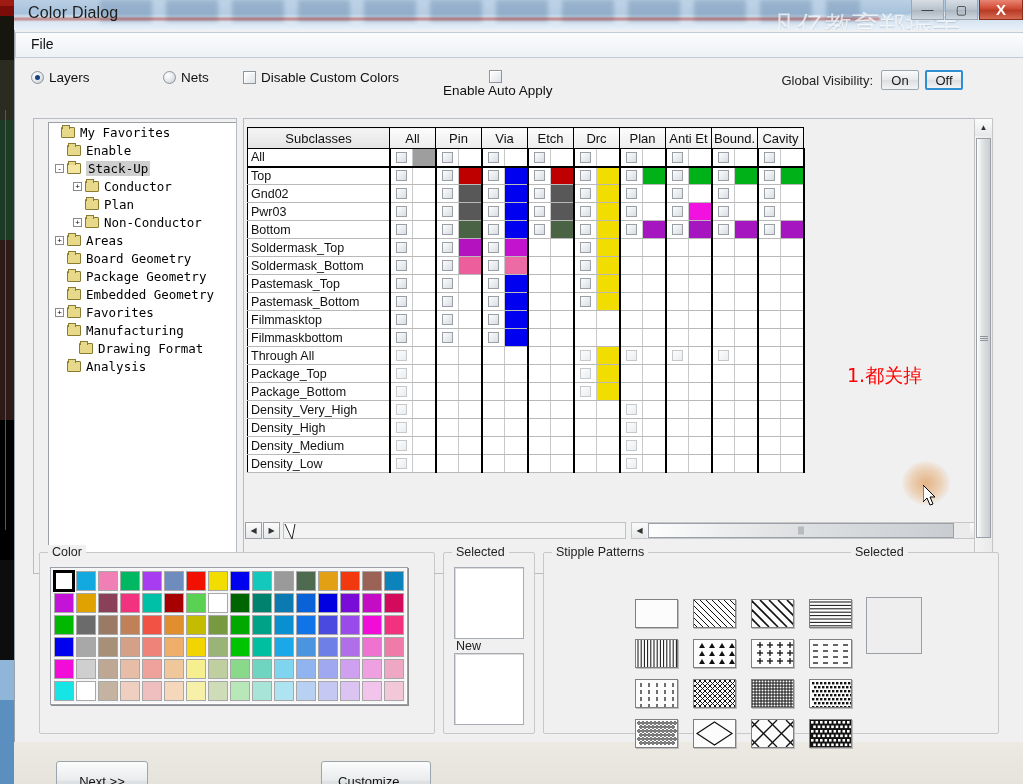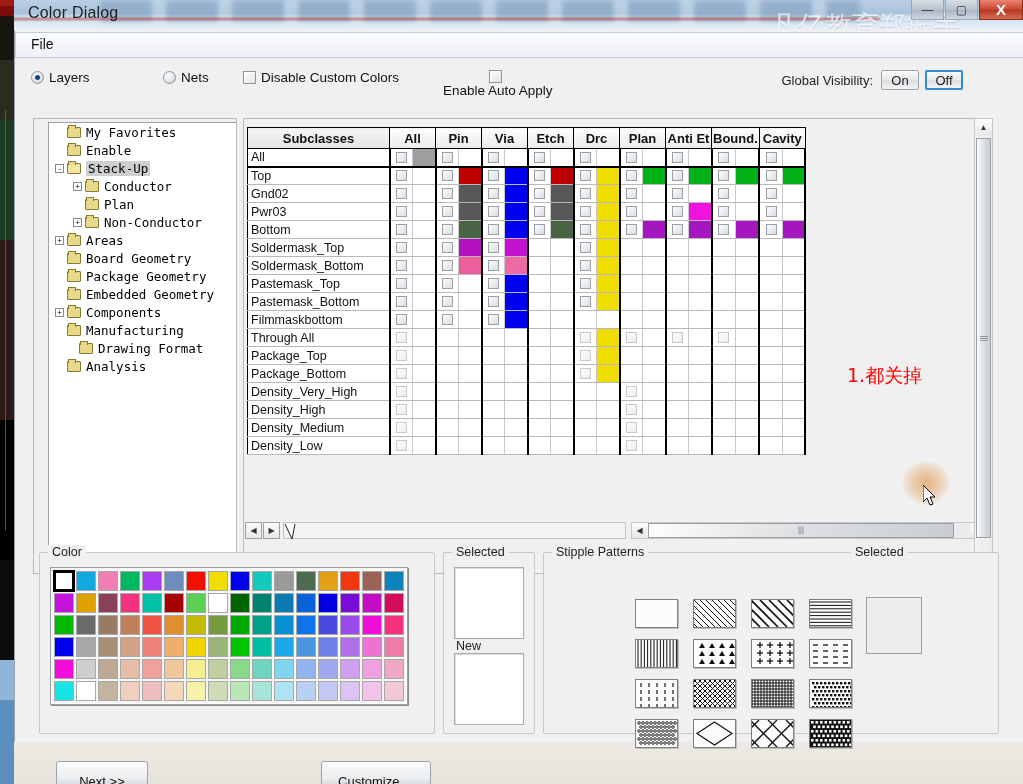--- a/index.html
+++ b/index.html
@@ -166,21 +166,21 @@
   .gridpanel {
     position:absolute; left: 228px; top: 88px; width: 748px; height: 456px;
     background:#f0f0f0; border:1px solid #b6bcc2;
   }
   table.grid {
     position:absolute; left:3px; top:8px;
     border-collapse: collapse; table-layout: fixed;
     font-family:"Liberation Sans",sans-serif;
   }
   table.grid th {
-    height: 21px; font-weight: bold; font-size: 13px; color:#111;
+    height: 21px; font-weight: normal; font-size: 13px; color:#111;
     background: linear-gradient(180deg,#fdfdfd 0%,#ebebeb 100%);
     border: 1px solid #000; text-align:center;
   }
   table.grid th.sub { width: 142px;
     background: linear-gradient(180deg,#f4f4f4 0%,#e4e4e4 100%); }
   table.grid td.namecell {
     width: 142px; height: 18px; font-size: 12.5px; color:#111;
     border-left:1px solid #000; border-right:2px solid #000;
     border-top:1px solid #b9b9b9; border-bottom:1px solid #b9b9b9;
     background:#fff; padding-left:3px; white-space:nowrap; overflow:hidden;
@@ -327,21 +327,21 @@
         <span class="cbx"></span>
         <span>Enable Auto Apply</span>
       </div>
       <div class="gv-label">Global Visibility:</div>
       <div class="gv-btn on">On</div>
       <div class="gv-btn off">Off</div>
     </div>
 
     <div class="treepanel">
       <div class="treeinner" id="tree-host">
-          <div class="tnode" style="padding-left: 6px; text-align: right;">
+          <div class="tnode" style=" text-align: right;">
             <span class="tpm blank"></span>
             <span class="folder"></span>
             <span class="tlabel">My Favorites</span>
           </div>
           <div class="tnode" style="padding-left: 6px;">
             <span class="tpm blank"></span>
             <span class="folder"></span>
             <span class="tlabel">Enable</span>
           </div>
           <div class="tnode" style="padding-left: 6px;">
@@ -380,21 +380,21 @@
             <span class="tlabel">Package Geometry</span>
           </div>
           <div class="tnode" style="padding-left: 6px;">
             <span class="tpm blank"></span>
             <span class="folder"></span>
             <span class="tlabel">Embedded Geometry</span>
           </div>
           <div class="tnode" style="padding-left: 6px;">
             <span class="tpm">+</span>
             <span class="folder"></span>
-            <span class="tlabel">Components</span>
+            <span class="tlabel">Favorites</span>
           </div>
           <div class="tnode" style="padding-left: 6px;">
             <span class="tpm blank"></span>
             <span class="folder"></span>
             <span class="tlabel">Manufacturing</span>
           </div>
           <div class="tnode" style="padding-left: 18px;">
             <span class="tpm blank"></span>
             <span class="folder"></span>
             <span class="tlabel">Drawing Format</span>
@@ -719,20 +719,47 @@
               <td class="cb">
                 <div class="chk"></div>
               </td>
               <td class="sw" style="background: rgb(0, 0, 240);"></td>
               <td class="cb"></td>
               <td class="sw"></td>
               <td class="cb">
                 <div class="chk"></div>
               </td>
               <td class="sw" style="background: rgb(242, 221, 0);"></td>
+              <td class="cb"></td>
+              <td class="sw"></td>
+              <td class="cb"></td>
+              <td class="sw"></td>
+              <td class="cb"></td>
+              <td class="sw"></td>
+              <td class="cb"></td>
+              <td class="sw"></td>
+            </tr>
+            <tr>
+              <td class="namecell">Filmmasktop</td>
+              <td class="cb">
+                <div class="chk"></div>
+              </td>
+              <td class="sw"></td>
+              <td class="cb">
+                <div class="chk"></div>
+              </td>
+              <td class="sw"></td>
+              <td class="cb">
+                <div class="chk"></div>
+              </td>
+              <td class="sw" style="background: rgb(0, 0, 240);"></td>
+              <td class="cb"></td>
+              <td class="sw"></td>
+              <td class="cb"></td>
+              <td class="sw"></td>
               <td class="cb"></td>
               <td class="sw"></td>
               <td class="cb"></td>
               <td class="sw"></td>
               <td class="cb"></td>
               <td class="sw"></td>
               <td class="cb"></td>
               <td class="sw"></td>
             </tr>
             <tr>

